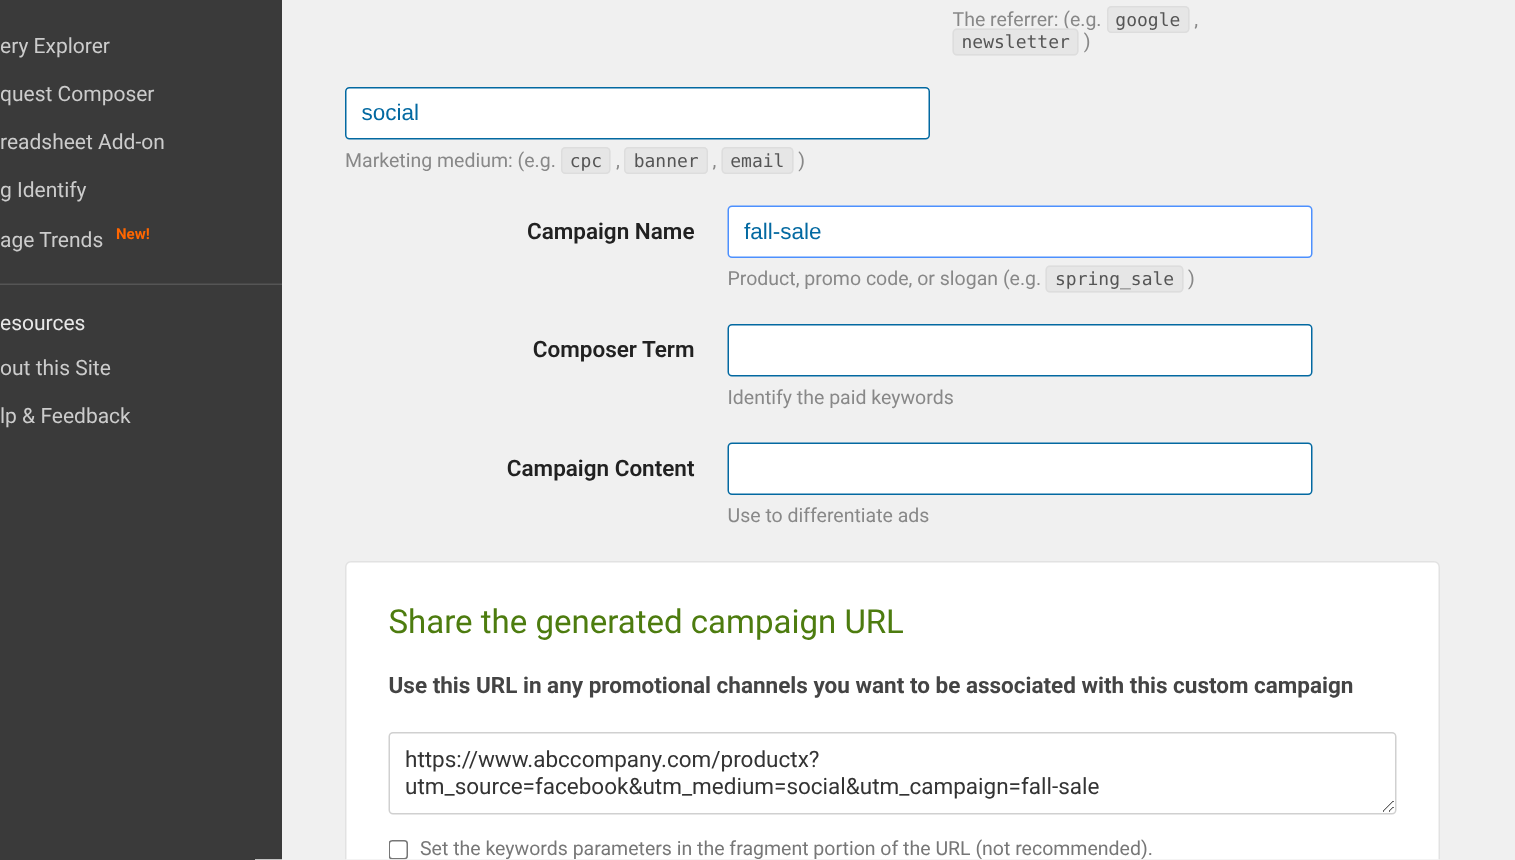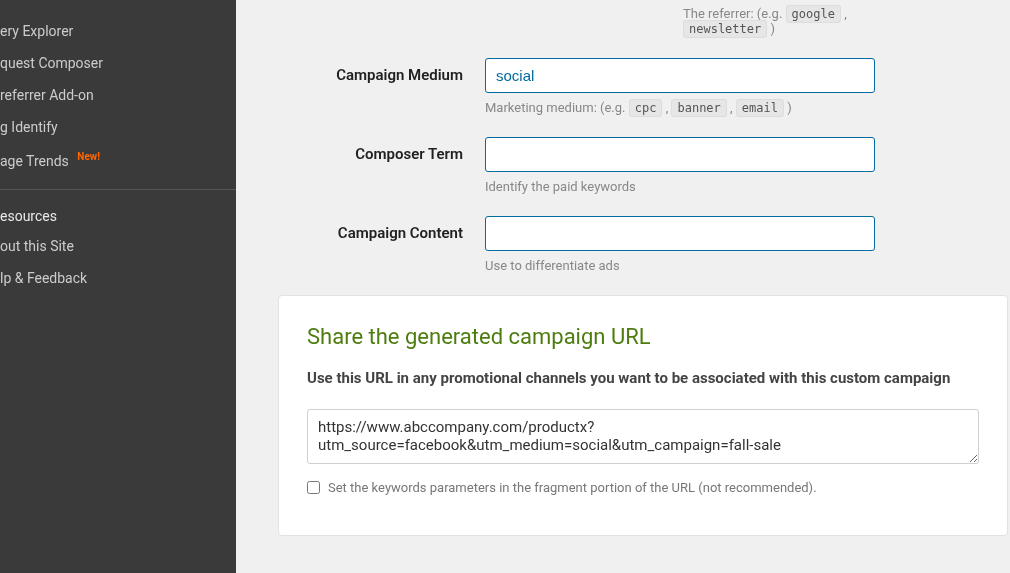--- a/index.html
+++ b/index.html
@@ -6,21 +6,21 @@
     body {
       font-family: -apple-system, BlinkMacSystemFont, "Segoe UI", Roboto, "Helvetica Neue", Arial, sans-serif;
       background: #f0f0f0;
       color: #444;
       display: flex;
       height: 573px;
       width: 1010px;
       overflow: hidden;
     }
     .sidebar {
-      width: 236px;
+      width: 188px;
       background: #3a3a3a;
       color: #d0d0d0;
       padding-top: 15px;
       flex-shrink: 0;
     }
     .sidebar-item {
       padding: 8px 0 8px 0;
       font-size: 14px;
       color: #ccc;
       cursor: pointer;
@@ -136,21 +136,21 @@
       margin-bottom: 20px;
     }
     .checkbox-row input { margin-right: 8px; }
   </style>
 </head>
 <body>
 
 <div class="sidebar">
   <div class="sidebar-item"><span>ery Explorer</span></div>
   <div class="sidebar-item"><span>quest Composer</span></div>
-  <div class="sidebar-item"><span>referrer Add-on</span></div>
+  <div class="sidebar-item"><span>readsheet Add-on</span></div>
   <div class="sidebar-item"><span>g Identify</span></div>
   <div class="sidebar-item">
     <span>age Trends</span>
     <span class="new-badge">New!</span>
   </div>
   <div class="sidebar-divider"></div>
   <div class="sidebar-heading">esources</div>
   <div class="sidebar-item"><span>out this Site</span></div>
   <div class="sidebar-item"><span>lp &amp; Feedback</span></div>
 </div>
@@ -163,33 +163,43 @@
       <div class="hint hint-prefix-no-input">
         <span>The referrer: (e.g. </span>
         <span class="code-tag">google</span> , 
         <span class="code-tag">newsletter</span>
         <span> )</span>
       </div>
     </div>
   </div>
 
   <div class="form-row">
-    <div class="form-label">Campaign Medium</div>
     <div class="form-field-wrap">
       <input class="form-input" value="social" style="">
       <div class="hint">
         <span>Marketing medium: (e.g. </span>
         <span class="code-tag">cpc</span> , 
         <span class="code-tag">banner</span> , 
         <span class="code-tag">email</span>
         <span> )</span>
       </div>
     </div>
   </div>
 
+  <div class="form-row">
+    <div class="form-label">Campaign Name</div>
+    <div class="form-field-wrap">
+      <input class="form-input focused" value="fall-sale" style="">
+      <div class="hint">
+        <span>Product, promo code, or slogan (e.g. </span>
+        <span class="code-tag">spring_sale</span>
+        <span> )</span>
+      </div>
+    </div>
+  </div>
 
   <div class="form-row">
     <div class="form-label">Composer Term</div>
     <div class="form-field-wrap">
       <input class="form-input" value="" style="">
       <div class="hint">Identify the paid keywords</div>
     </div>
   </div>
 
   <div class="form-row">

